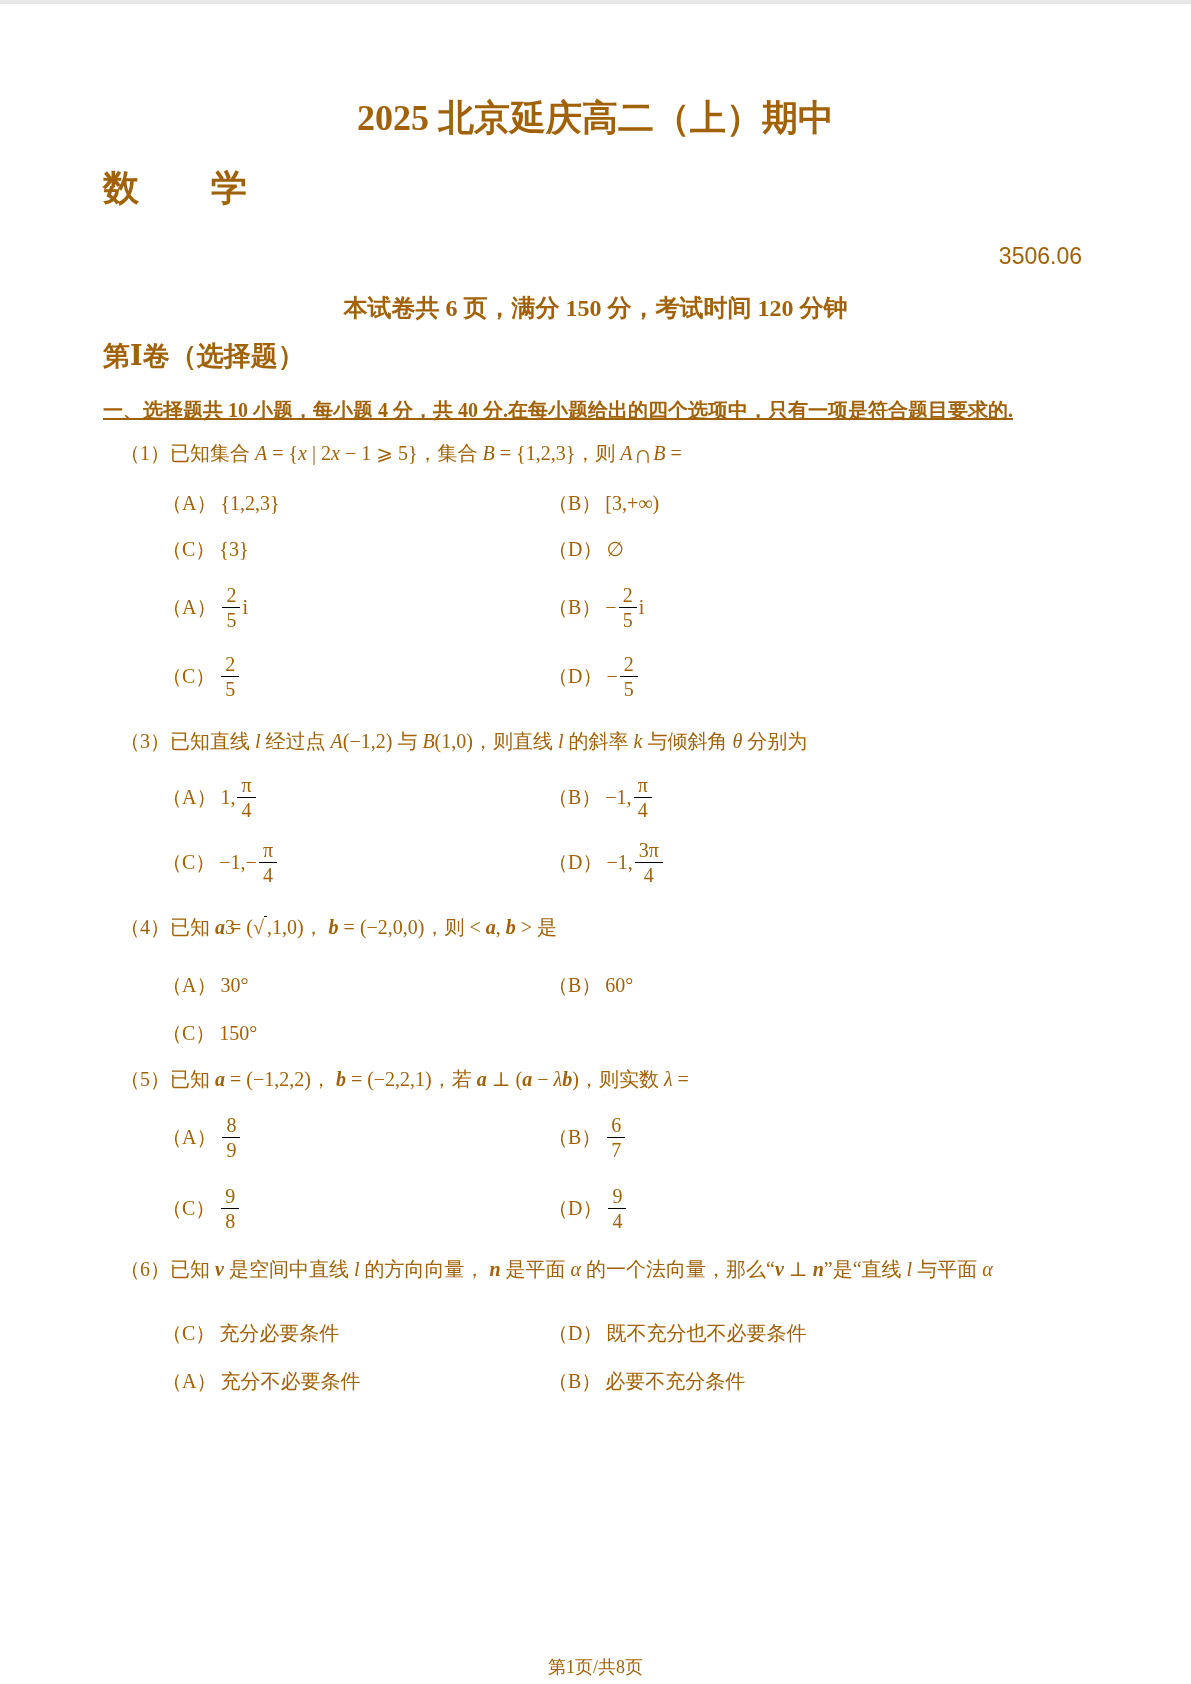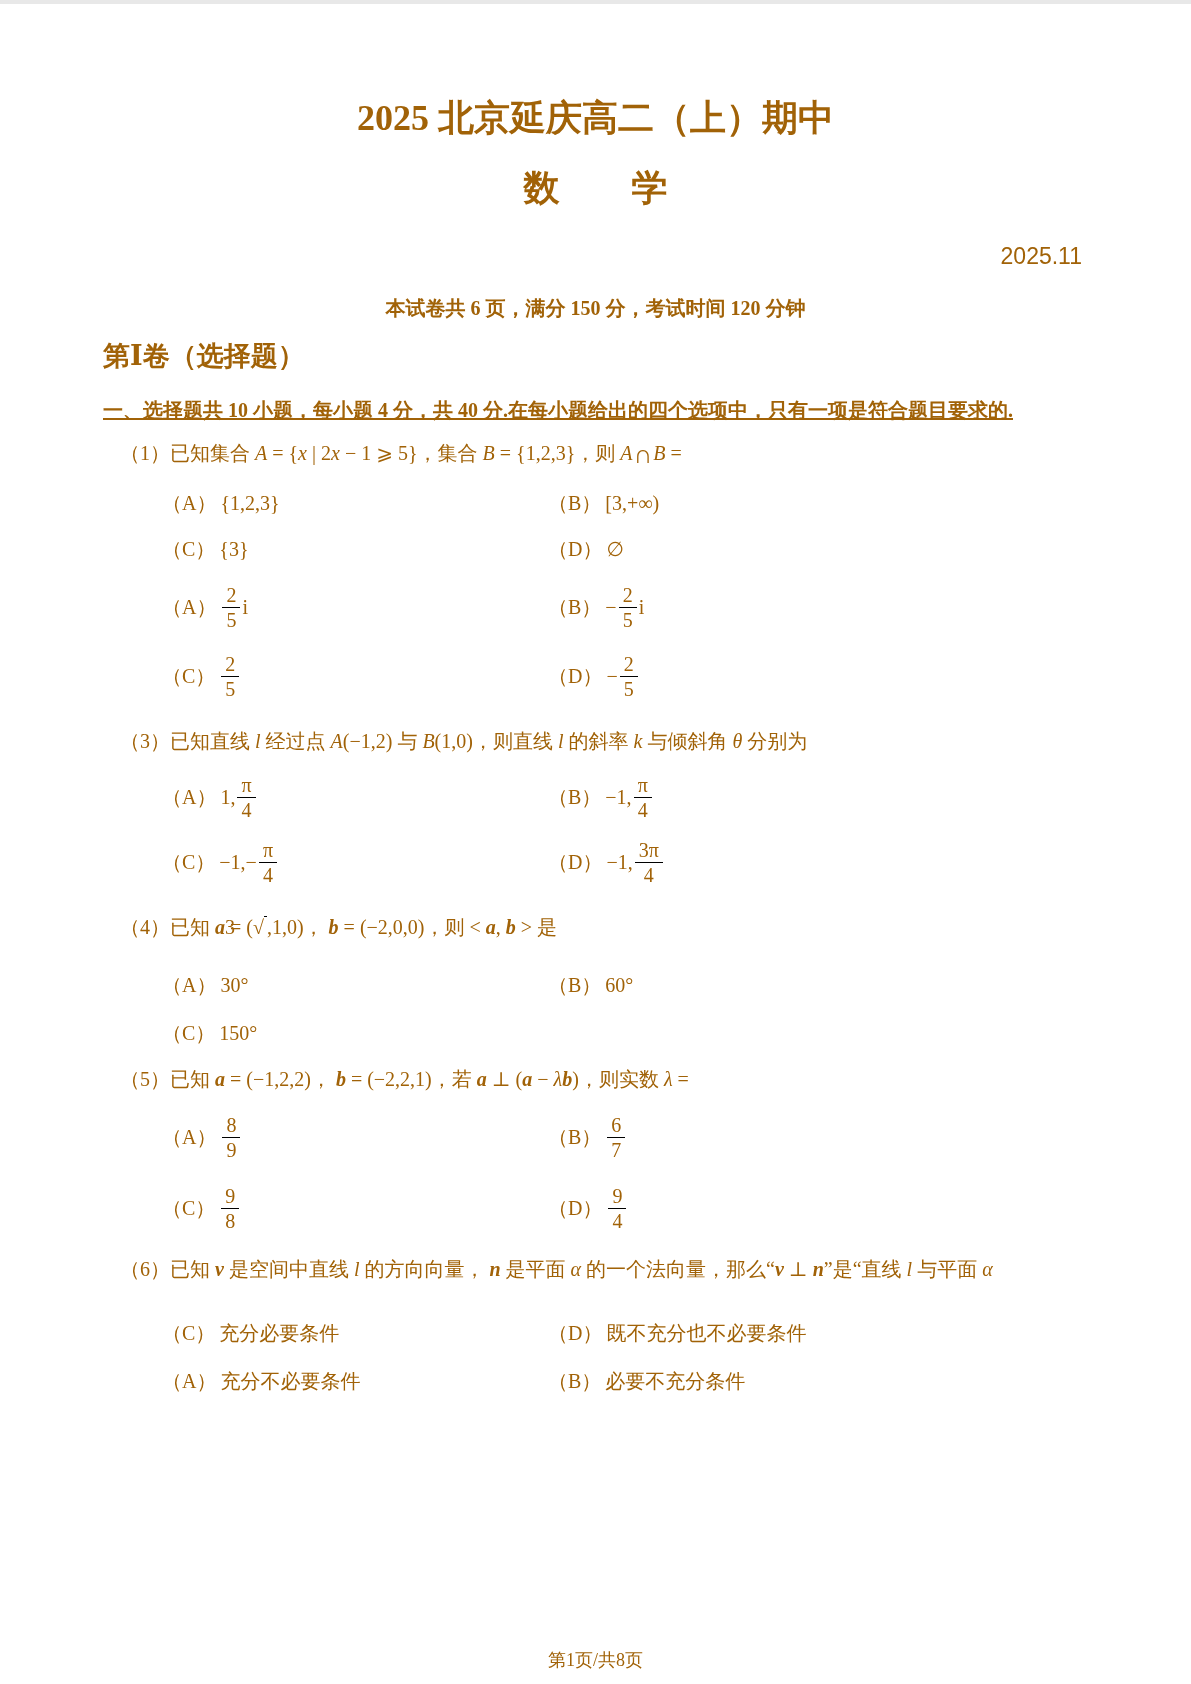--- a/index.html
+++ b/index.html
@@ -9,24 +9,24 @@
     margin:4px auto;
     background:#ffffff;
     color:#a16207;
     font-family:"Liberation Serif","DejaVu Serif",serif;
     box-sizing:border-box;
     padding:92px 103px 0 103px;
     overflow:hidden;
   }
   
   .title1 { font-size:36px; line-height:44px; font-weight:700; text-align:center; margin:0; }
-  .title2 { font-size:36px; line-height:44px; font-weight:700; text-align:center; margin:26px 0 0 0; }
+  .title2 { font-size:36px; line-height:44px; font-weight:700; margin:26px 0 0 0; }
   .date   { font-size:23px; line-height:28px; text-align:right; margin-top:32px;
             font-family:"Liberation Sans","DejaVu Sans",sans-serif; padding-right:6px; }
-  .info   { font-size:20px; line-height:28px; font-weight:700; text-align:center; margin-top:24px; }
+  .info   { font-size:24px; line-height:28px; font-weight:700; text-align:center; margin-top:24px; }
   .section-title { font-size:27px; line-height:36px; font-weight:700; text-align:left; margin-top:16px; }
   .instruction   { font-size:20px; line-height:28px; font-weight:700; margin-top:22px;text-decoration:underline; }
   
   .stem { font-size:20px; line-height:30px; margin-left:17px; padding-left:40px; text-indent:-40px; }
   .stem-line2 { margin-top:10px; }
   .opt-row { display:grid; grid-template-columns:386px auto; margin-left:59px; }
   .opt { font-size:20px; line-height:26px; white-space:nowrap; }
   .opt-label { margin-right:4px; }
   
   .seg-cn { }
@@ -37,30 +37,30 @@
   
   .frac { display:inline-block; vertical-align:middle; text-align:center; line-height:22px;
           font-family:"Liberation Serif","DejaVu Serif",serif; margin:0 2px; transform:translateY(-2px); }
   .frac .num { display:block; padding:0 4px 1px 4px; border-bottom:1.6px solid #000; }
   .frac .den { display:block; padding:1px 4px 0 4px; }
   
   .sqrt { white-space:nowrap; font-family:"Liberation Serif","DejaVu Serif",serif; }
   .sqrt .radsign { font-style:normal; }
   .sqrt .radbody { display:inline-block; border-top:1.6px solid #000; padding:0 2px 0 1px; line-height:20px; }
   
-  .footer { position:absolute; left:0; right:0; bottom:16px; text-align:center; font-size:18px; }
+  .footer { position:absolute; left:0; right:0; bottom:9px; text-align:center; font-size:18px; }
 </style>
 </head>
 <body>
 
 <div class="page">
 
   <h1 class="title1">2025 北京延庆高二（上）期中</h1>
   <h2 class="title2">数　　学</h2>
-  <div class="date">2025.11</div>
+  <div class="date">3506.06</div>
   <div class="info">本试卷共 6 页，满分 150 分，考试时间 120 分钟</div>
   <div class="section-title">第Ⅰ卷（选择题）</div>
   <div class="instruction">一、选择题共 10 小题，每小题 4 分，共 40 分.在每小题给出的四个选项中，只有一项是符合题目要求的.</div>
 
   <section style="margin-top:14px">
     <div class="stem"><span class="seg-cn">（1）已知集合 </span><span class="seg-it">A</span><span class="seg-up"> = {</span><span class="seg-it">x</span><span class="seg-up"> | 2</span><span class="seg-it">x</span><span class="seg-up"> − 1 ⩾ 5}</span><span class="seg-cn">，集合 </span><span class="seg-it">B</span><span class="seg-up"> = {1,2,3}</span><span class="seg-cn">，则 </span><span class="seg-it">A</span><span class="seg-cap">∩</span><span class="seg-it">B</span><span class="seg-up"> =</span></div>
     <div class="opt-row" style="margin-top:22px">
       <div class="opt">
         <span class="opt-label">（A）</span><span class="opt-value"><span class="seg-up">{1,2,3}</span></span>
       </div>

